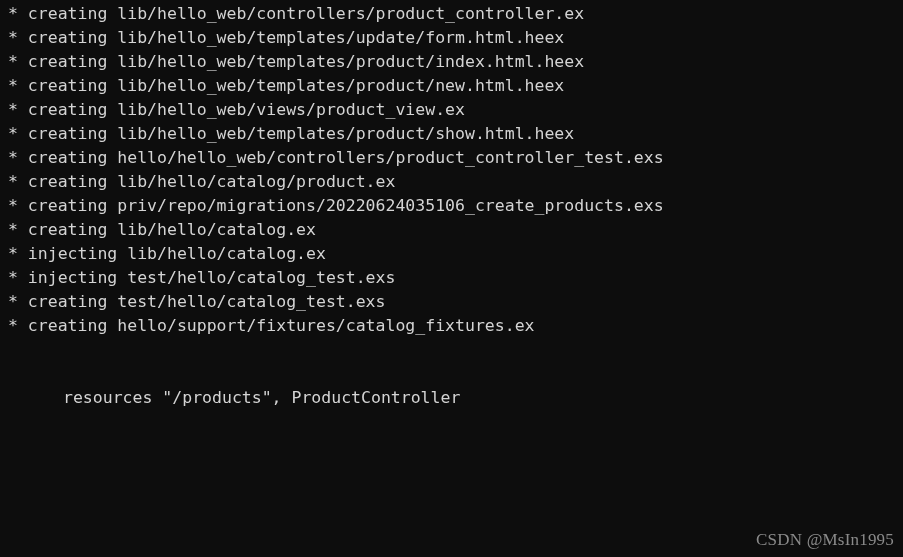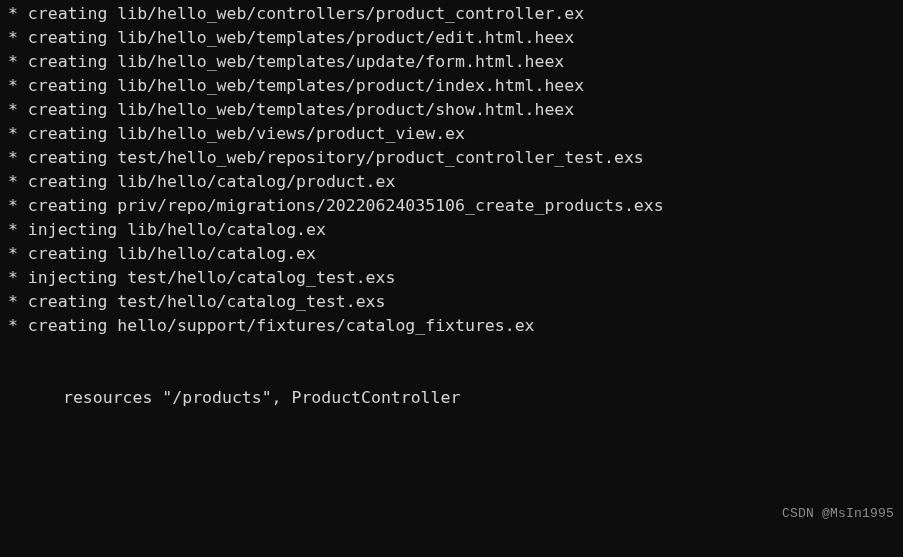--- a/index.html
+++ b/index.html
@@ -33,45 +33,45 @@
   }
   .line.blank {
     color: transparent;
   }
   .indent {
     padding-left: 55px;
   }
   #watermark {
     position: absolute;
     right: 9px;
-    top: 505px;
-    font-family: Liberation Mono, monospace;
-    font-size: 13px;
+    top: 531px;
+    font-family: Liberation Serif, serif;
+    font-size: 17px;
     line-height: 18px;
     color: #8a8a8a;
     white-space: pre;
     letter-spacing: 0.2px;
   }
 </style>
 </head>
 <body>
 
 <div id="terminal">
   <div id="terminal-lines">
       <div class="line">* creating lib/hello_web/controllers/product_controller.ex</div>
-      <div class="line">* creating lib/hello_web/templates/product/edit.html.heex</div>
       <div class="line">* creating lib/hello_web/templates/update/form.html.heex</div>
       <div class="line">* creating lib/hello_web/templates/product/index.html.heex</div>
+      <div class="line">* creating lib/hello_web/templates/product/new.html.heex</div>
+      <div class="line">* creating lib/hello_web/views/product_view.ex</div>
       <div class="line">* creating lib/hello_web/templates/product/show.html.heex</div>
-      <div class="line">* creating lib/hello_web/views/product_view.ex</div>
-      <div class="line">* creating test/hello_web/repository/product_controller_test.exs</div>
+      <div class="line">* creating hello/hello_web/controllers/product_controller_test.exs</div>
       <div class="line">* creating lib/hello/catalog/product.ex</div>
       <div class="line">* creating priv/repo/migrations/20220624035106_create_products.exs</div>
+      <div class="line">* creating lib/hello/catalog.ex</div>
       <div class="line">* injecting lib/hello/catalog.ex</div>
-      <div class="line">* creating lib/hello/catalog.ex</div>
       <div class="line">* injecting test/hello/catalog_test.exs</div>
       <div class="line">* creating test/hello/catalog_test.exs</div>
       <div class="line">* creating hello/support/fixtures/catalog_fixtures.ex</div>
       <div class="line blank"> </div>
       <div class="line blank"> </div>
       <div class="line indent">resources "/products", ProductController</div>
       <div class="line blank"> </div>
       <div class="line blank"> </div>
     </div>
   <div id="watermark">CSDN @MsIn1995</div>

